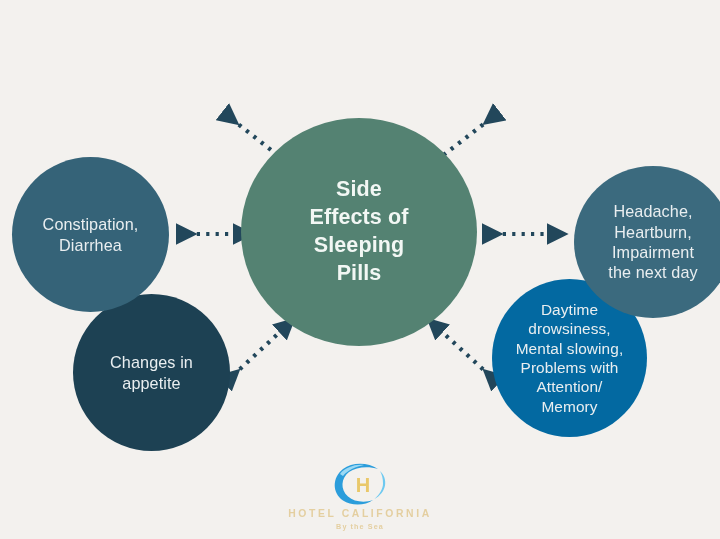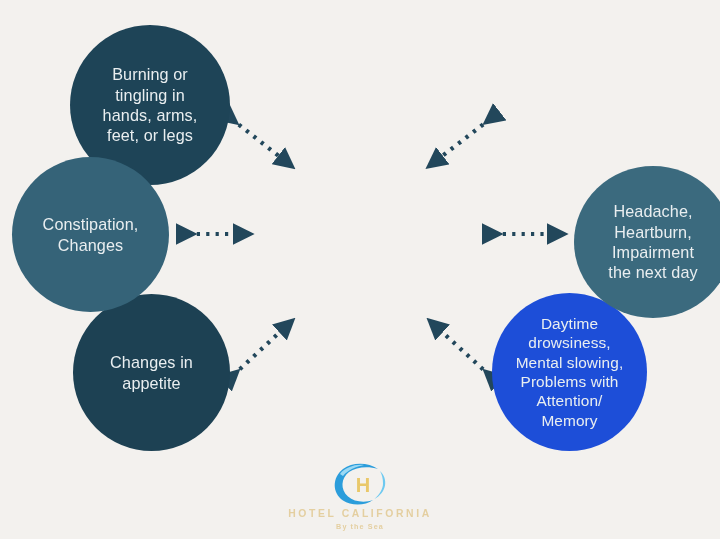--- a/index.html
+++ b/index.html
@@ -79,23 +79,23 @@
     z-index: 4;
   }
   #b-right {
     left: 574px; top: 166px;
     width: 158px; height: 152px;
     background: #3b6a7e;
     font-size: 16.2px;
     z-index: 5;
   }
   #b-bottomright {
-    left: 492px; top: 293px;
+    left: 492px; top: 279px;
     width: 155px; height: 158px;
-    background: #1d4ed8;
+    background: #0369a1;
     font-size: 15.4px;
     z-index: 4;
   }
 
   
   .conn {
     position: absolute;
     left: 0; top: 0;
     width: 720px;
     height: 539px;
@@ -170,30 +170,24 @@
 
     <g>
       <line x1="226" y1="382" x2="281" y2="331" stroke="#22475b" stroke-width="4.2" stroke-dasharray="3.2 6.2" stroke-linecap="butt" marker-start="url(#ah-start)" marker-end="url(#ah-end)"></line>
     </g>
 
     <g>
       <line x1="497" y1="382" x2="441" y2="331" stroke="#22475b" stroke-width="4.2" stroke-dasharray="3.2 6.2" stroke-linecap="butt" marker-start="url(#ah-start)" marker-end="url(#ah-end)"></line>
     </g>
   </svg>
 
-  <div class="bubble" id="b-topleft">
-    <span class="txt">Burning or
-tingling in
-hands, arms,
-feet, or legs</span>
-  </div>
 
   <div class="bubble" id="b-left">
     <span class="txt">Constipation,
-Changes</span>
+Diarrhea</span>
   </div>
 
   <div class="bubble" id="b-bottomleft">
     <span class="txt">Changes in
 appetite</span>
   </div>
 
 
   <div class="bubble" id="b-right">
     <span class="txt">Headache,
@@ -204,20 +198,26 @@
 
   <div class="bubble" id="b-bottomright">
     <span class="txt">Daytime
 drowsiness,
 Mental slowing,
 Problems with
 Attention/
 Memory</span>
   </div>
 
+  <div class="bubble" id="hub">
+    <span class="txt">Side
+Effects of
+Sleeping
+Pills</span>
+  </div>
 
   <div id="logo">
     <svg id="logo-mark" viewBox="0 0 128 92" xmlns="http://www.w3.org/2000/svg">
       <path d="M100 16 C80 2 48 2 30 16 C8 33 8 64 30 79 C46 90 74 90 90 78
                C74 84 52 82 40 71 C24 57 26 34 42 22 C57 11 82 10 100 16 Z" fill="#2b9ddb"></path>
       <path d="M104 20 C112 27 116 38 114 49 C112 60 104 70 93 76
                C104 66 110 55 110 45 C110 35 108 27 104 20 Z" fill="#6ec9f0"></path>
       <path d="M24 26 C34 13 54 6 72 8 C56 11 40 18 30 30 Z" fill="#9bd9f4"></path>
       <text x="70" y="62" font-family="'Liberation Sans', sans-serif" font-size="40" font-weight="bold" fill="#e9c86a" text-anchor="middle">H</text>
     </svg>

